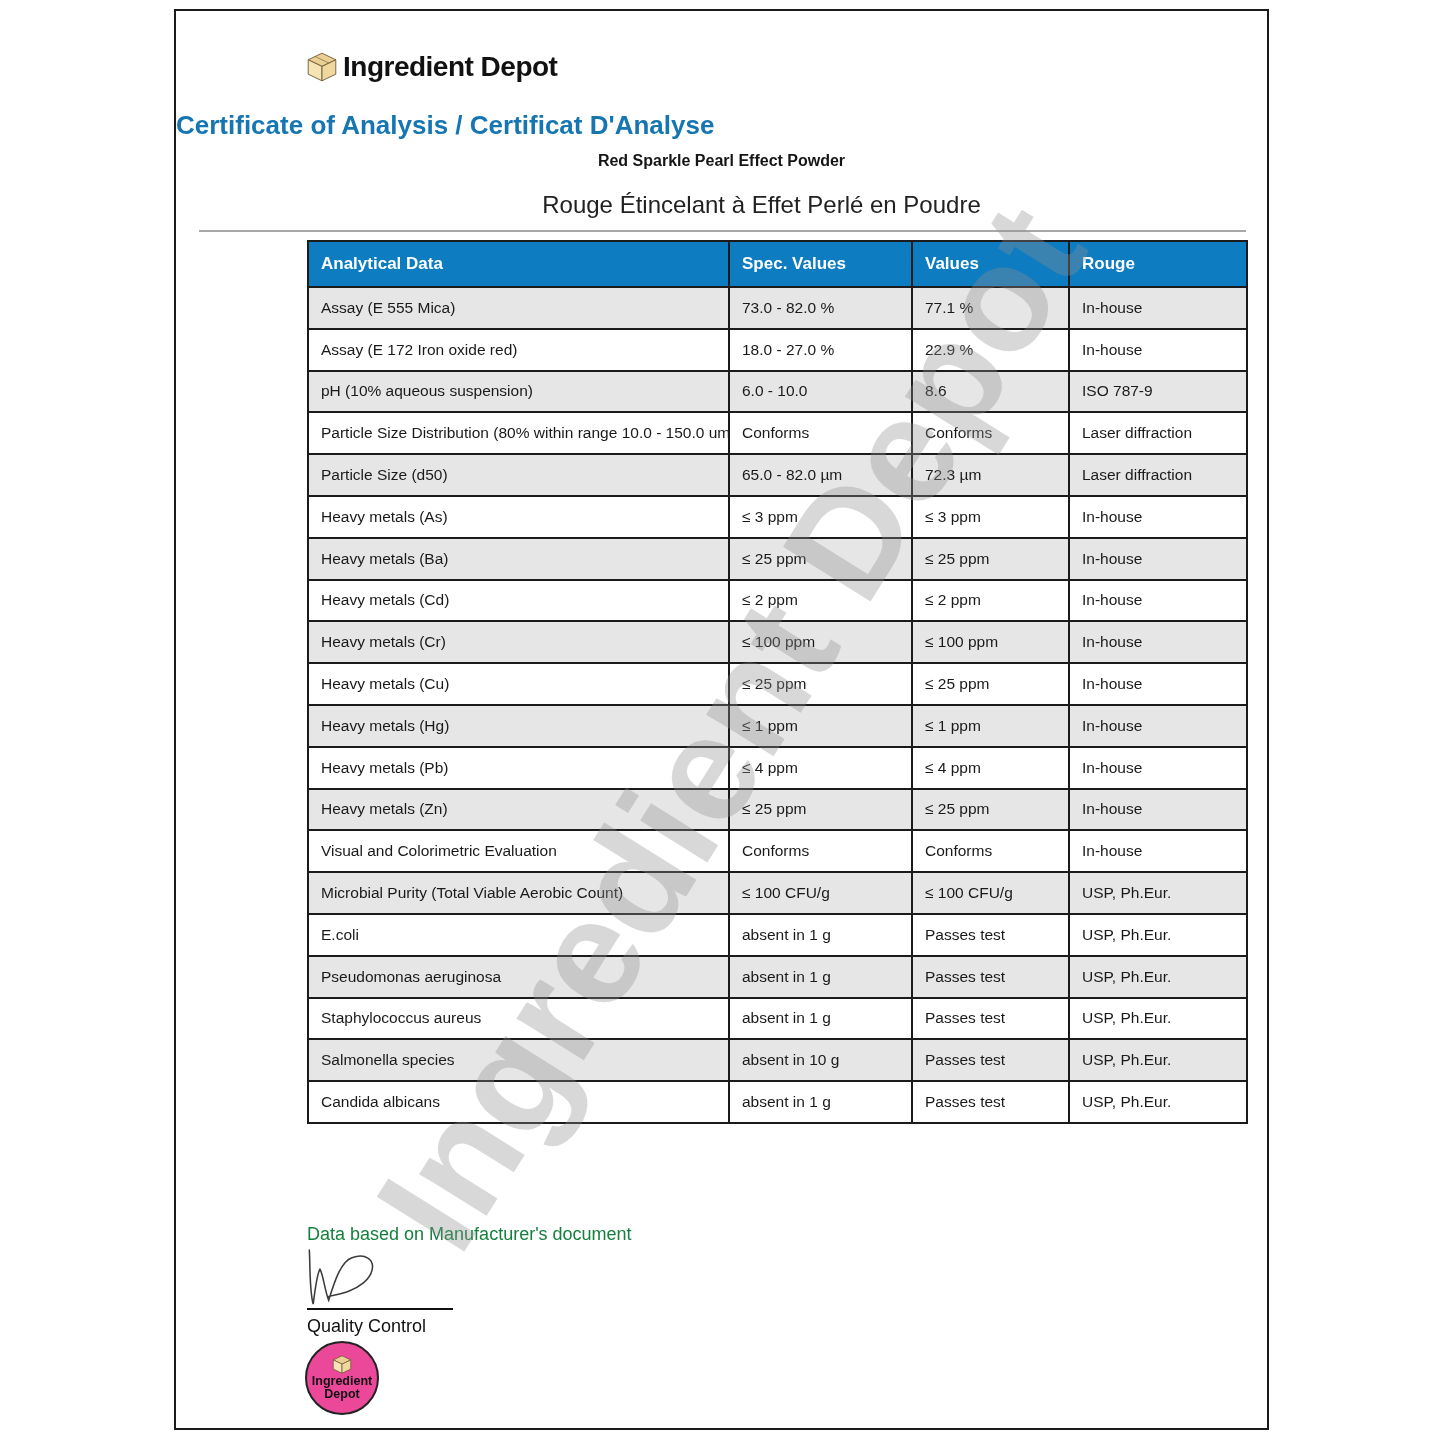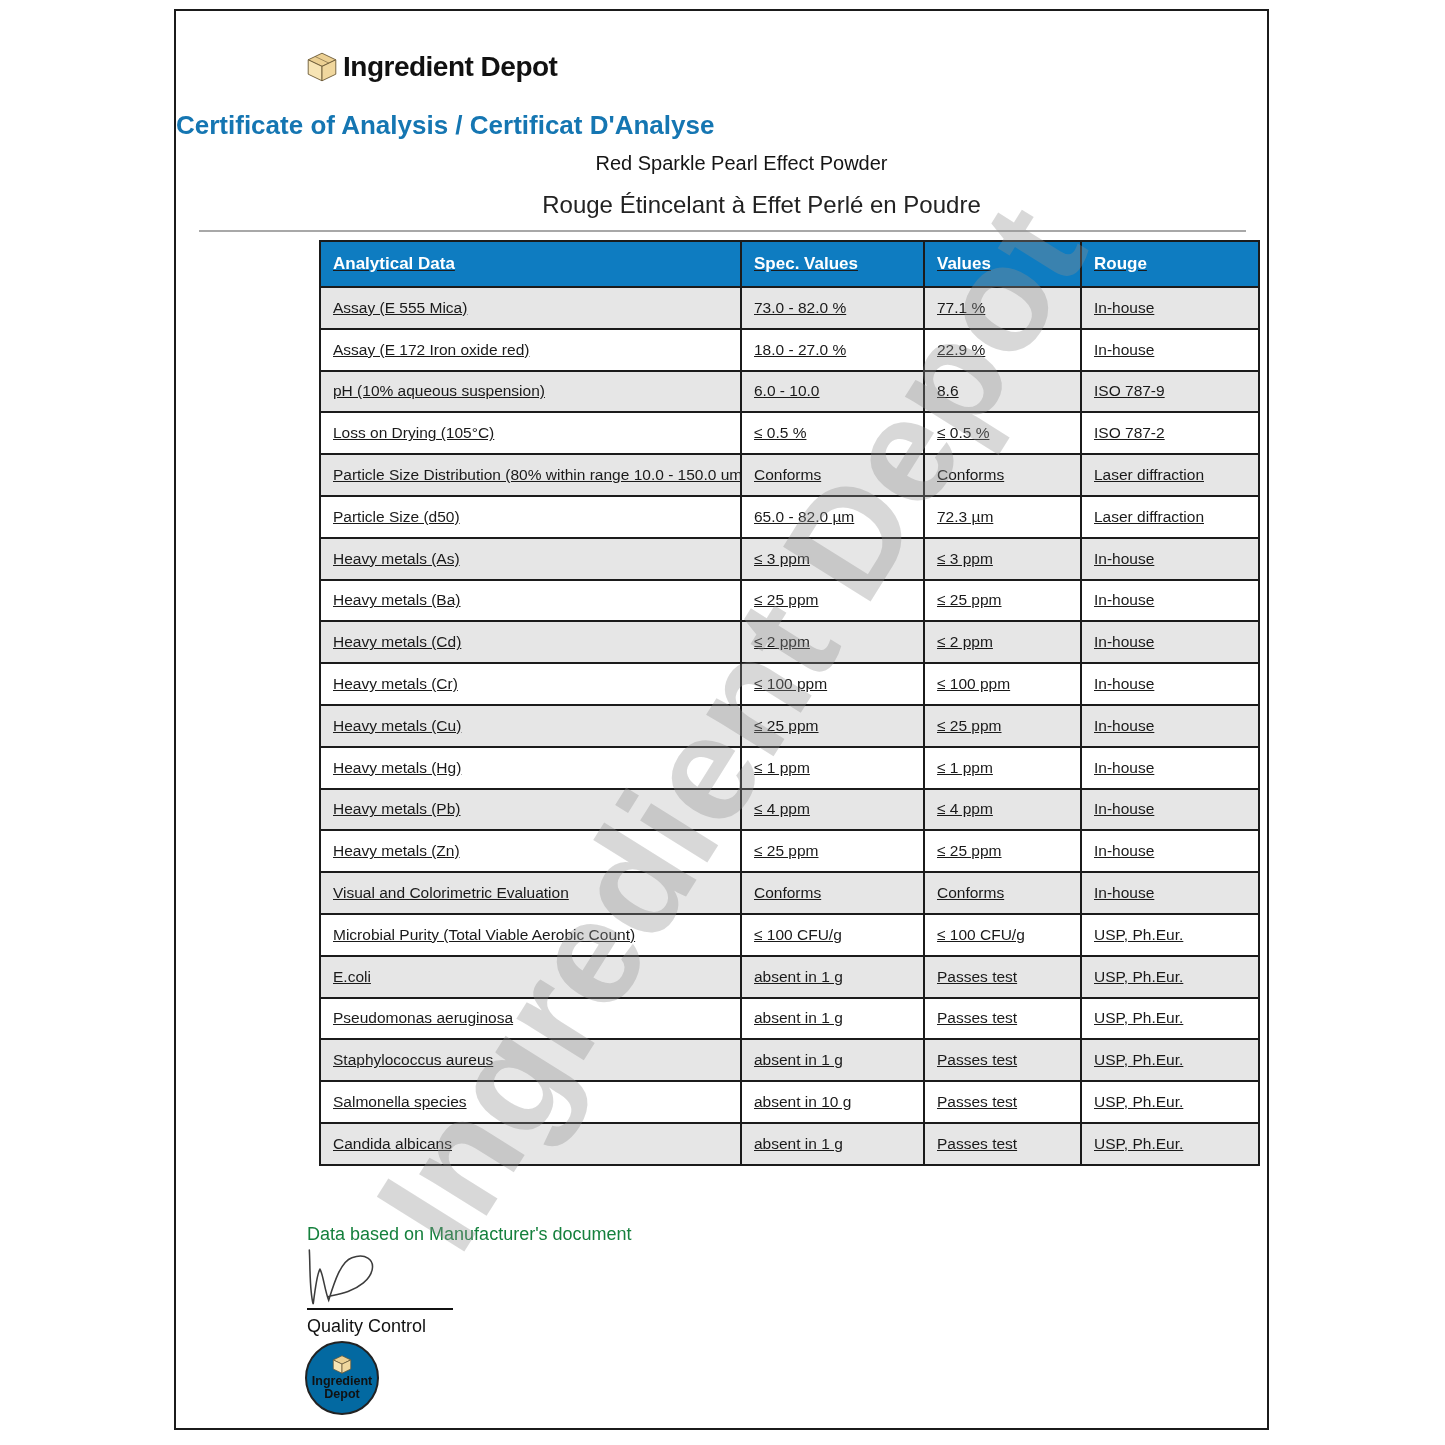--- a/index.html
+++ b/index.html
@@ -2,37 +2,37 @@
 <html style="--title-blue: #1576b2; --header-blue: #0e7cc1; --stripe: #e6e6e6;"><head>
 <meta charset="utf-8">
 <style>
   html,body{margin:0;padding:0;background:#ffffff;}
   body{width:1445px;height:1445px;position:relative;font-family:"Liberation Sans",sans-serif;color:#1a1a1a;}
   .sheet{position:absolute;left:174px;top:9px;width:1095px;height:1421px;border:2px solid #1b1b1b;box-sizing:border-box;background:#fff;overflow:hidden;}
   .logo{position:absolute;left:131px;top:40px;display:flex;align-items:center;gap:6px;}
   .logo-icon svg{display:block;width:30px;height:30px;}
   .logo-text{font-size:28px;font-weight:bold;letter-spacing:-0.5px;color:#111;}
   .doc-title{position:absolute;left:0;top:99px;width:100%;text-align:left;font-size:26px;font-weight:bold;color:var(--title-blue);}
-  .product-en{position:absolute;left:0;top:141px;width:100%;text-align:center;font-size:20px;font-weight:normal;color:#151515;padding-left:20px;}
+  .product-en{position:absolute;left:0;top:141px;width:100%;text-align:center;font-size:16px;font-weight:bold;color:#151515;}
   .product-fr{position:absolute;left:0;top:180px;width:100%;text-align:center;font-size:24px;color:#222;padding-left:40px;}
   .rule{position:absolute;left:23px;top:219px;width:1047px;border-top:2px solid #a8a8a8;}
-  table.coa{position:absolute;left:143px;top:229px;width:837px;border-collapse:collapse;table-layout:fixed;text-decoration:underline;}
+  table.coa{position:absolute;left:131px;top:229px;width:837px;border-collapse:collapse;table-layout:fixed;}
   table.coa th,table.coa td{border:2px solid #1b1b1b;padding:0 12px;text-align:left;vertical-align:middle;overflow:hidden;white-space:nowrap;}
   table.coa th{background:var(--header-blue);color:#fff;font-weight:bold;font-size:17px;height:44px;}
   table.coa td{font-size:15.5px;height:39.8px;background:#fff;}
   table.coa th:nth-child(1){width:395px}
   table.coa th:nth-child(2){width:157px}
   table.coa th:nth-child(3){width:131px}
   table.coa th:nth-child(4){width:152px}
   table.coa tbody tr:nth-child(odd) td{background:var(--stripe);}
   .note{position:absolute;left:131px;top:1213px;font-size:18px;color:#15803d;}
   .signature{position:absolute;left:129px;top:1237px;width:88px;height:60px;}
   .sig-line{position:absolute;left:131px;top:1297px;width:146px;border-top:2px solid #111;}
   .sig-role{position:absolute;left:131px;top:1305px;font-size:18px;color:#111;}
-  .stamp{position:absolute;left:129px;top:1330px;width:70px;height:70px;border:2px solid #222;border-radius:50%;background:#0369a1;display:flex;flex-direction:column;align-items:center;justify-content:center;line-height:1.02;z-index:6;}
+  .stamp{position:absolute;left:129px;top:1330px;width:70px;height:70px;border:2px solid #222;border-radius:50%;background:#ec4899;display:flex;flex-direction:column;align-items:center;justify-content:center;line-height:1.02;z-index:6;}
   .stamp-icon svg{display:block;width:20px;height:19px;margin-bottom:1px;}
   .stamp-l1,.stamp-l2{font-size:12.5px;font-weight:bold;color:#111;}
   .watermark{position:absolute;left:-165px;top:630px;width:1440px;text-align:center;font-size:150px;font-weight:bold;color:#8f8f8f;opacity:.34;white-space:nowrap;transform:rotate(-58deg);pointer-events:none;z-index:5;}
 </style>
 </head>
 <body>
 
 <div class="sheet">
 
   <div class="logo">
@@ -75,26 +75,20 @@
           <td>22.9 %</td>
           <td>In-house</td>
         </tr>
         <tr>
           <td>pH (10% aqueous suspension)</td>
           <td>6.0 - 10.0</td>
           <td>8.6</td>
           <td>ISO 787-9</td>
         </tr>
         <tr>
-          <td>Loss on Drying (105°C)</td>
-          <td>≤ 0.5 %</td>
-          <td>≤ 0.5 %</td>
-          <td>ISO 787-2</td>
-        </tr>
-        <tr>
           <td>Particle Size Distribution (80% within range 10.0 - 150.0 um)</td>
           <td>Conforms</td>
           <td>Conforms</td>
           <td>Laser diffraction</td>
         </tr>
         <tr>
           <td>Particle Size (d50)</td>
           <td>65.0 - 82.0 µm</td>
           <td>72.3 µm</td>
           <td>Laser diffraction</td>

